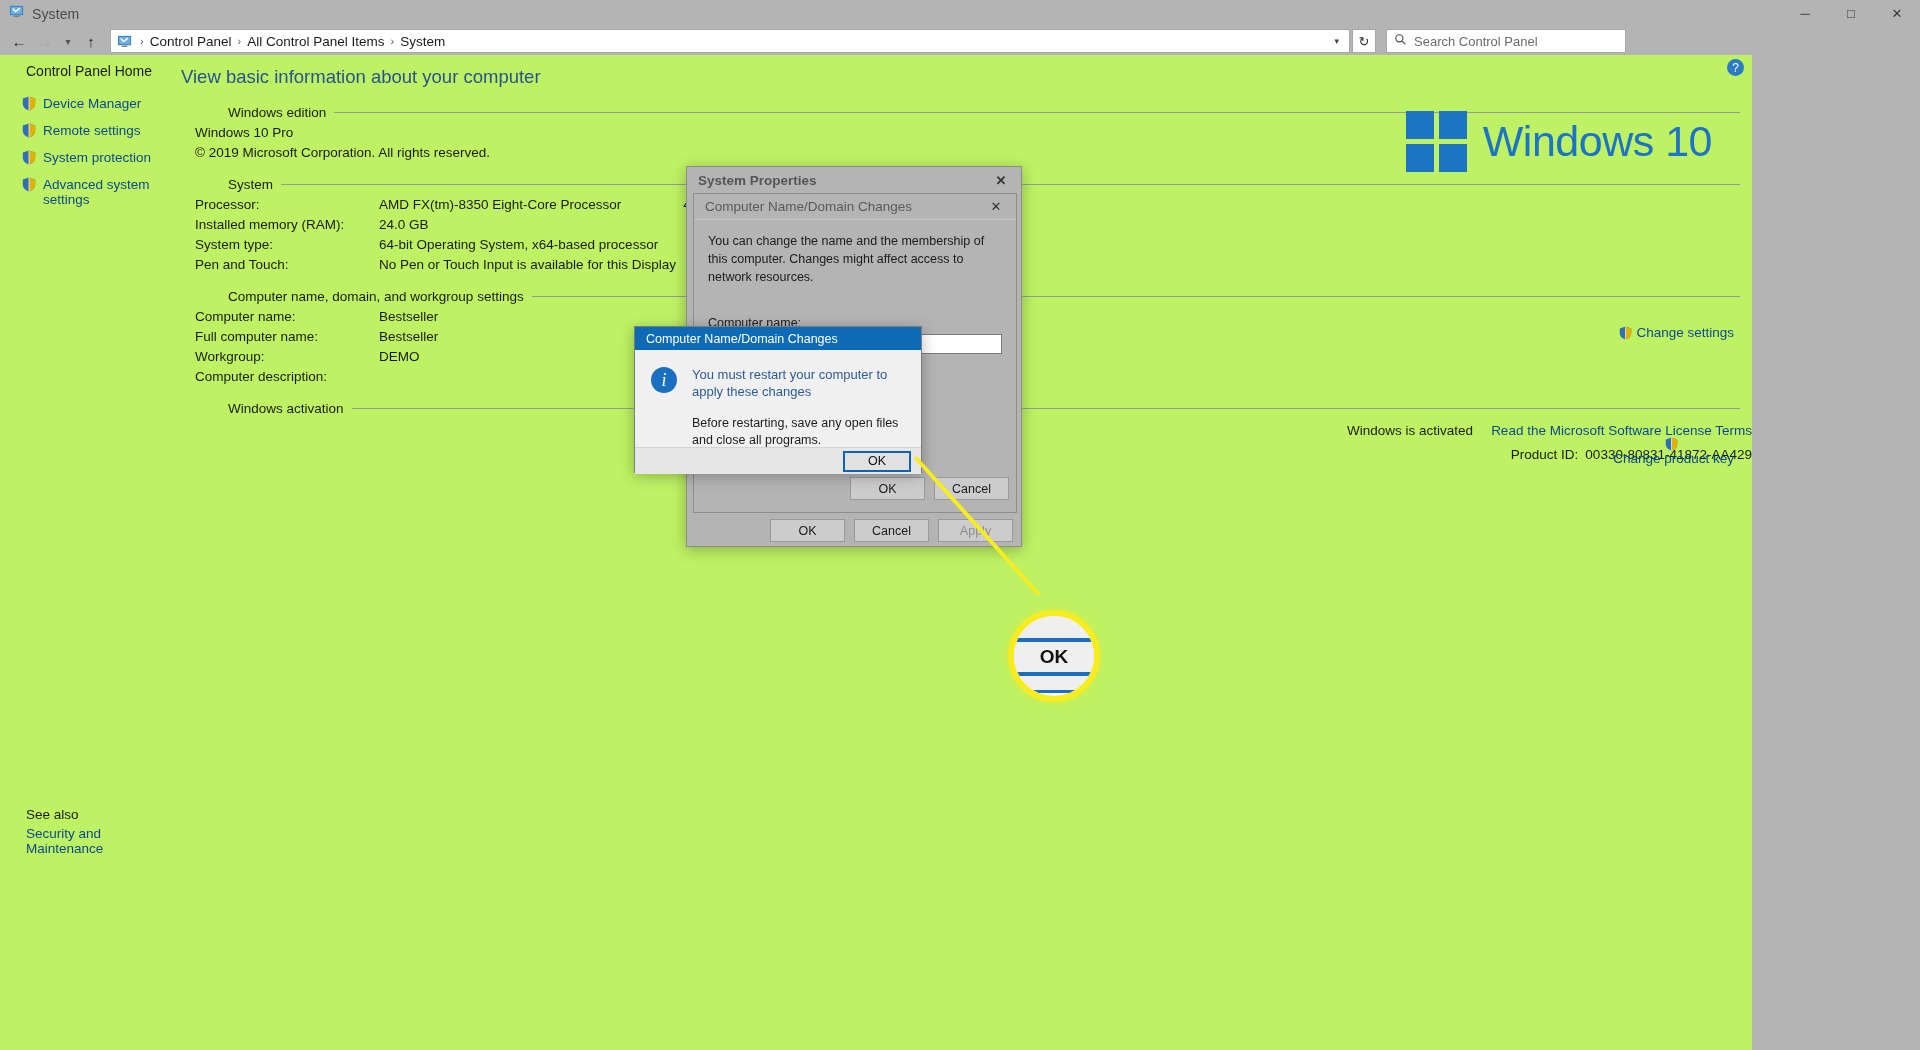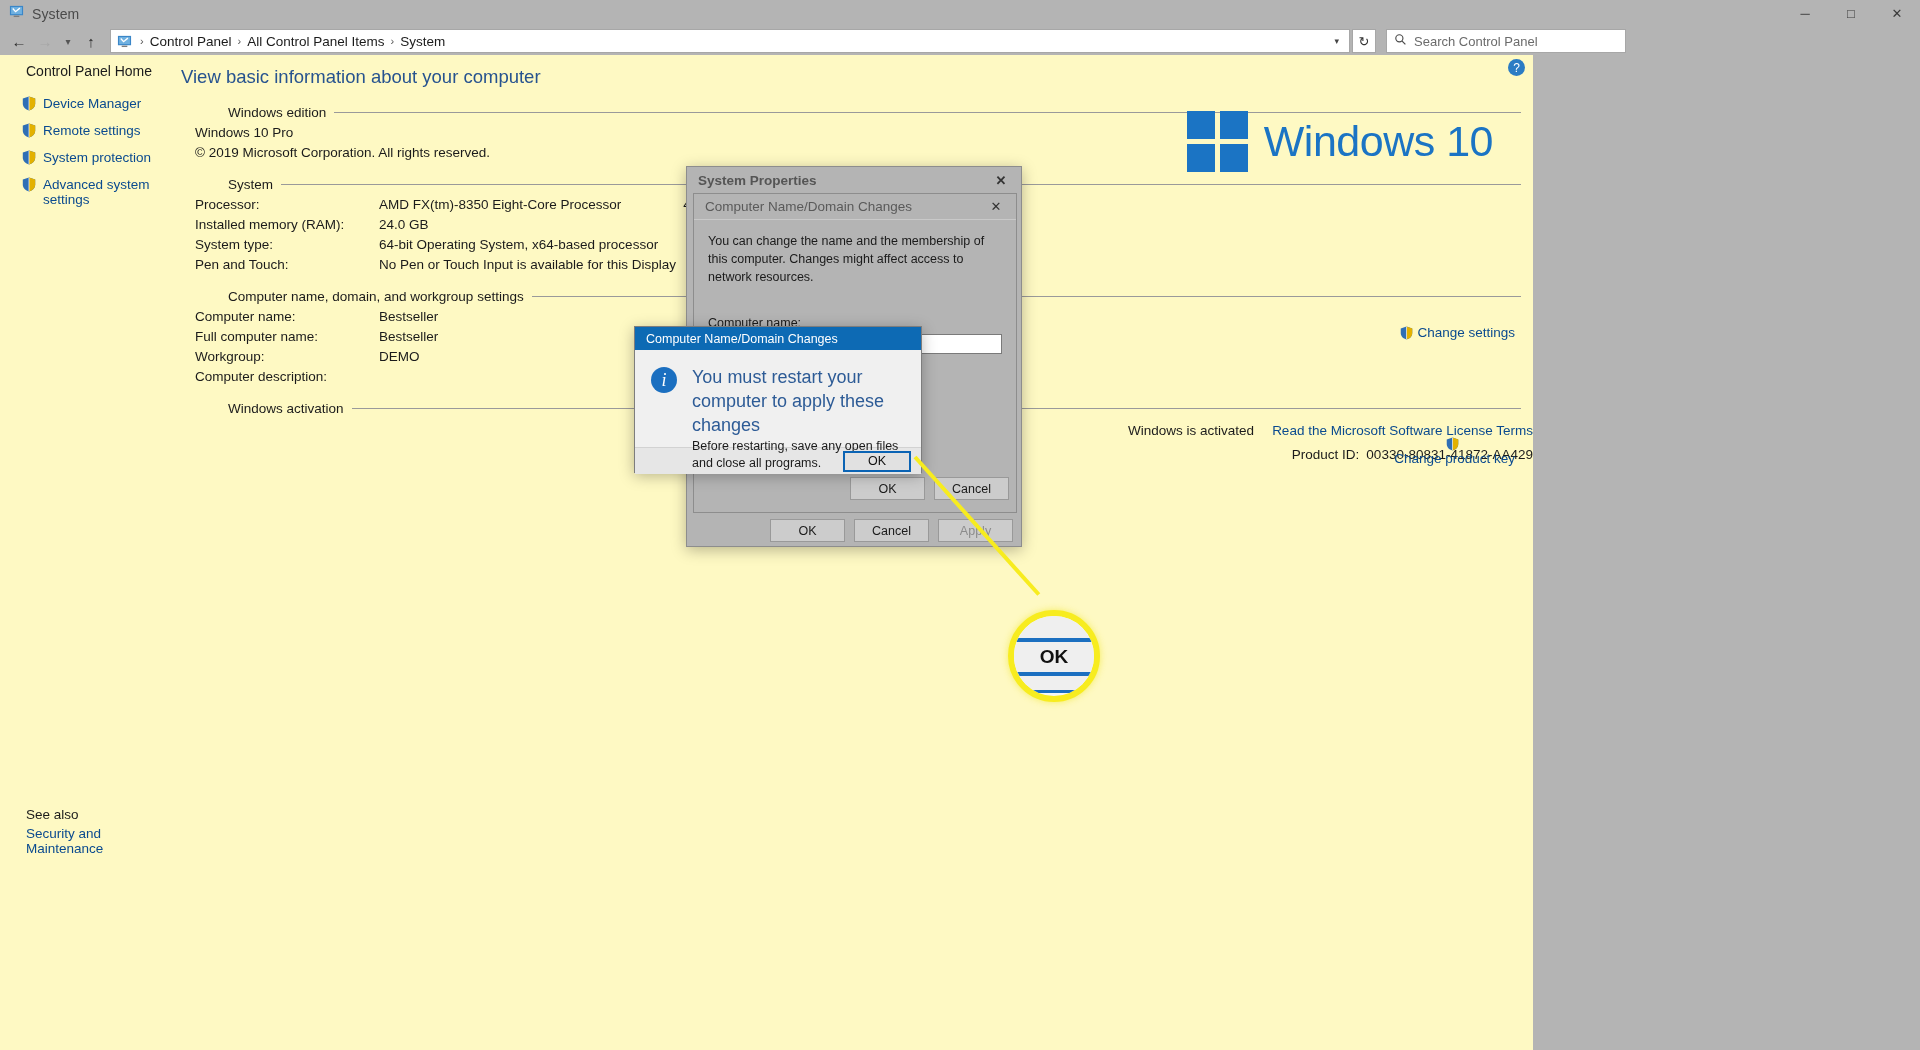--- a/index.html
+++ b/index.html
@@ -58,21 +58,21 @@
     font-size: 13px; color: #333;
   }
   .searchbox {
     margin-left: 10px; height: 24px; width: 240px;
     background: #fff; border: 1px solid #a7a7a7;
     display: flex; align-items: center; padding-left: 7px;
   }
   .search-ph { font-size: 13px; color: #6b6b6b; margin-left: 7px; }
 
   
-  .content { position: absolute; top: 55px; left: 0; width: 1533px; height: 995px; background: #fef9c3; padding-left: 12px; }
+  .content { position: absolute; top: 55px; left: 0; width: 1752px; height: 995px; background: #bef264; padding-left: 12px; }
 
   .sidebar { position: absolute; left: 0; top: 0; width: 175px; }
   .sidebar-home { font-size: 14px; color: #1b1b1b; padding: 8px 0 0 26px; }
   .side-item { display: flex; padding: 4px 0 4px 22px; }
   .side-label { font-size: 13.5px; color: #0a4a8f; margin-left: 7px; }
 
   .see-also { position: absolute; left: 26px; top: 752px; font-size: 13.5px; color: #1b1b1b; }
   .see-also-link { position: absolute; left: 26px; top: 771px; font-size: 13.5px; color: #0a4a8f; }
 
   
@@ -163,22 +163,22 @@
     display: flex; align-items: center; padding-left: 11px; font-size: 12.5px;
   }
   .modal-body { background: #f0f0f0; padding: 16px 16px 0 16px; height: 97px; }
   .modal-top { display: flex; }
   .info-icon {
     width: 26px; height: 26px; border-radius: 50%; background: #1b6fc0; color: #fff;
     font-size: 18px; font-style: italic; font-family: "Liberation Serif", serif;
     display: flex; align-items: center; justify-content: center; flex: 0 0 26px;
     margin-top: 1px;
   }
-  .modal-head { font-size: 18px; color: #2d5b96; margin-left: 15px; line-height: 1.33; }
-  .modal-sub { font-size: 12.5px; color: #1b1b1b; margin-top: 0; margin-left: 41px; line-height: 1.4; }
+  .modal-head { font-size: 13px; color: #2d5b96; margin-left: 15px; line-height: 1.33; }
+  .modal-sub { font-size: 12.5px; color: #1b1b1b; margin-top: 14px; margin-left: 41px; line-height: 1.4; }
   .modal-foot {
     height: 27px; background: #e6e6e6; border-top: 1px solid #d2d2d2;
     display: flex; align-items: center; justify-content: flex-end; padding-right: 10px;
   }
   .modal-ok {
     width: 68px; height: 21px; background: #e1e1e1; border: 2px solid #0a63b4;
     font-size: 12.5px; color: #111;
     display: flex; align-items: center; justify-content: center;
   }
 

